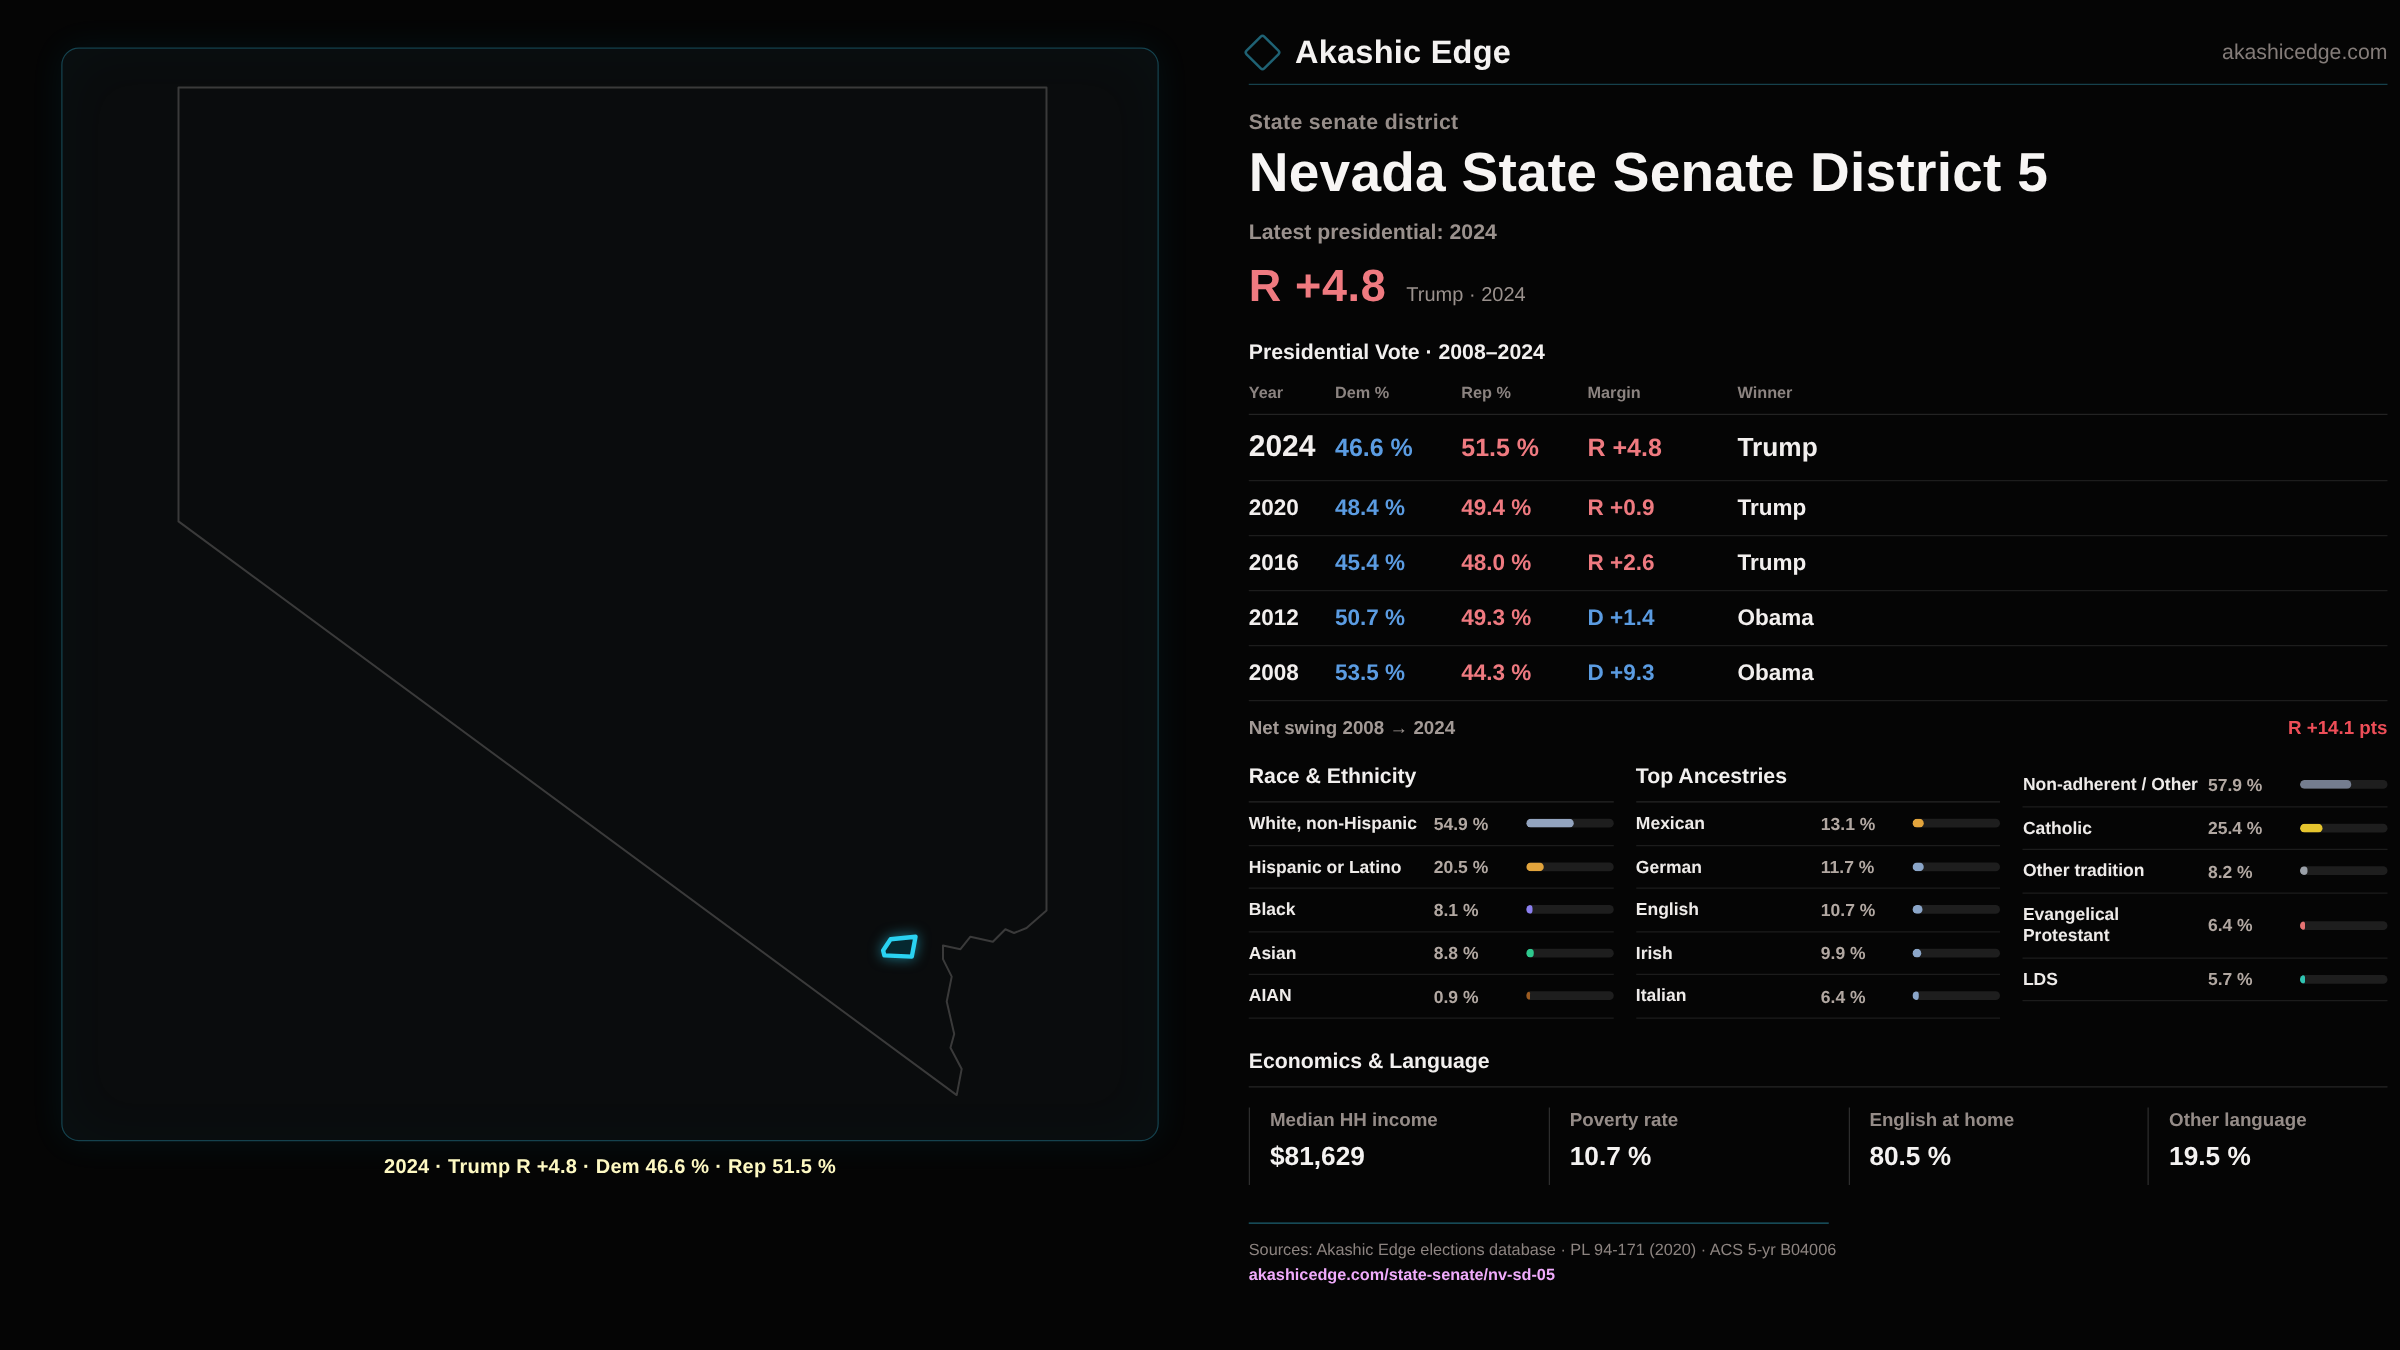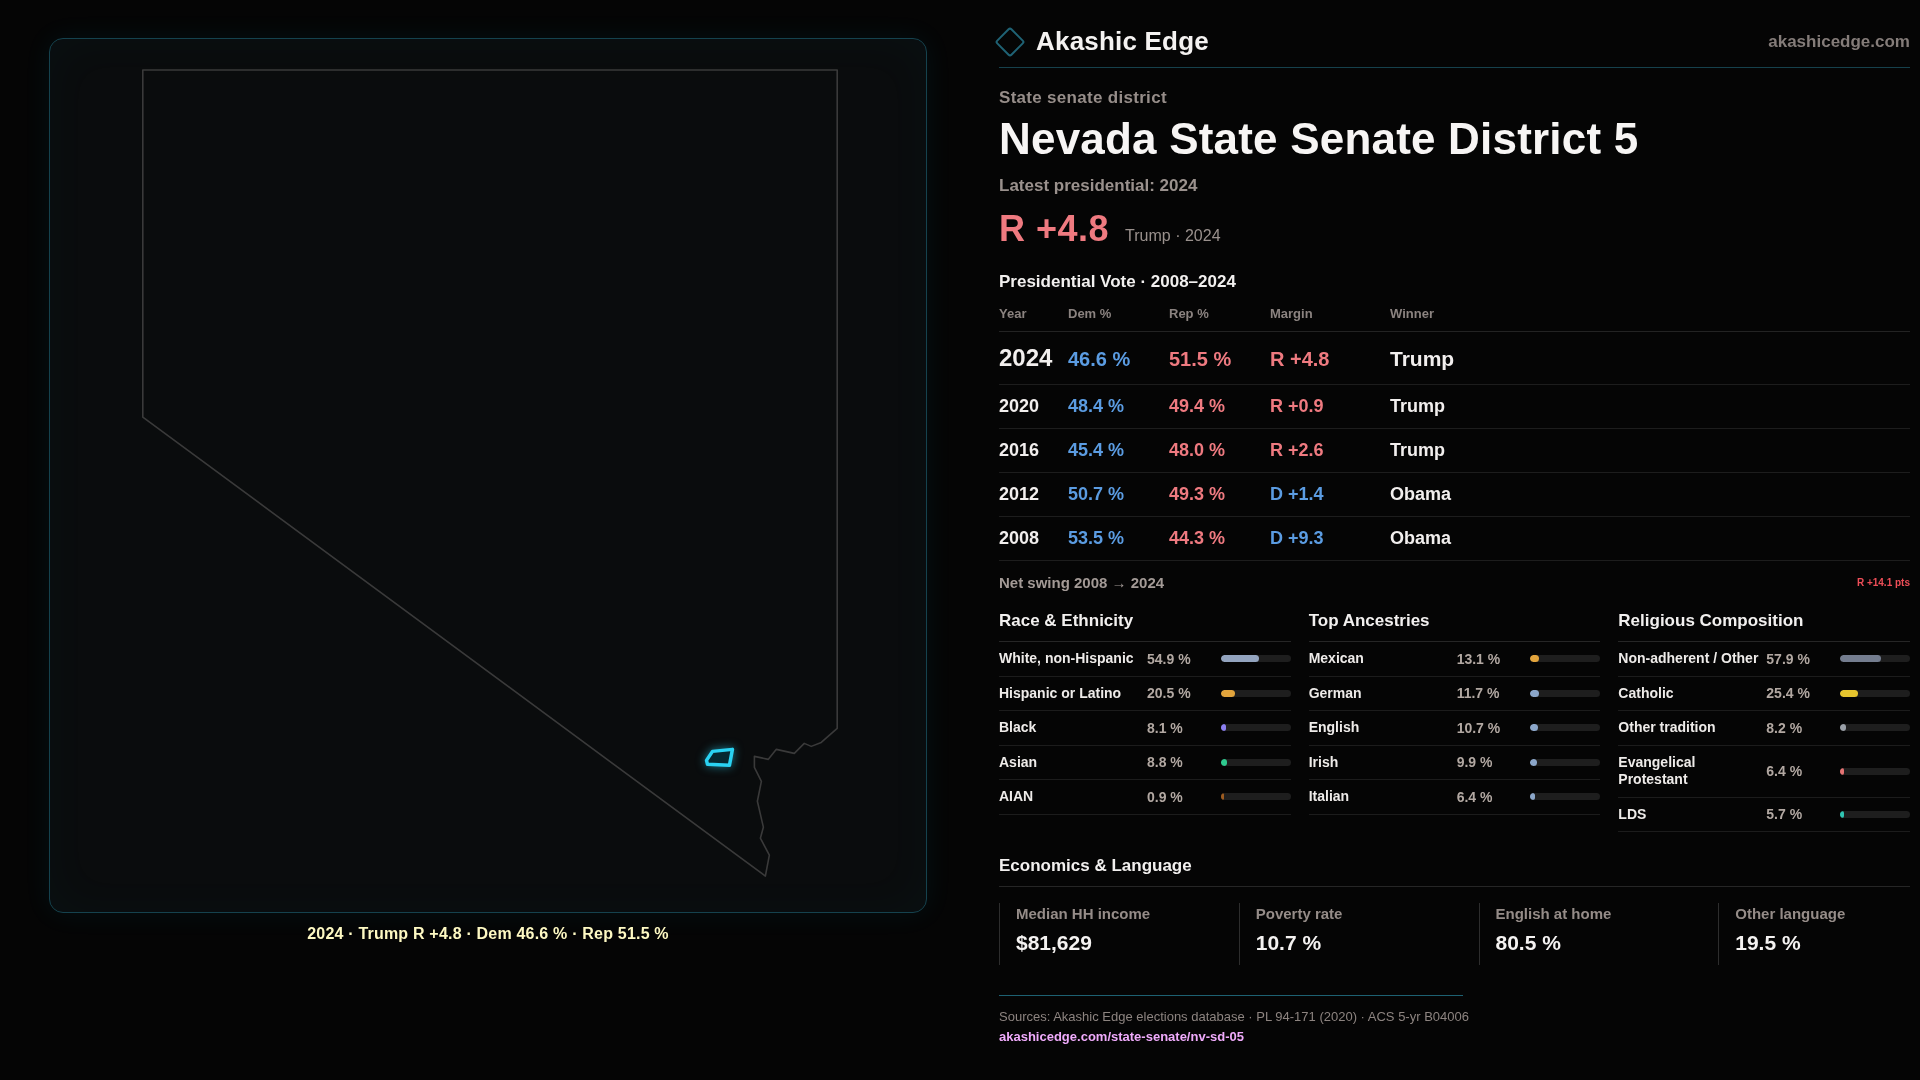--- a/index.html
+++ b/index.html
@@ -15,21 +15,21 @@
     color:#fef9c3; letter-spacing:.2px; }
 
   
   .right { position:absolute; left:999px; top:26px; width:911px; }
 
   .brand-row { display:flex; align-items:center; justify-content:space-between; }
   .brand-left { display:flex; align-items:center; gap:15px; }
   .diamond { width:22px; height:22px; border:2px solid #1f6274; transform:rotate(45deg);
     border-radius:3px; }
   .brand-name { font-size:26px; font-weight:700; color:#f4f2f1; letter-spacing:.2px; }
-  .brand-domain { font-size:17px; font-weight:700; color:#847c79; }
+  .brand-domain { font-size:17px; font-weight:400; color:#847c79; }
   .brand-divider { border-bottom:1px solid #16414c; margin-top:10px; }
 
   .kicker { margin-top:20px; font-size:17px; font-weight:600; color:#968d89; letter-spacing:.3px; }
   .title  { margin-top:6px; font-size:44px; font-weight:700; color:#f7f5f4; letter-spacing:.2px; }
   .subtitle { margin-top:12px; font-size:17px; font-weight:600; color:#9a918d; }
 
   .headline { margin-top:12px; display:flex; align-items:baseline; gap:16px; }
   .headline-margin { font-size:36px; font-weight:800; letter-spacing:.5px; }
   .headline-note { font-size:16px; font-weight:400; color:#9a918d; }
 
@@ -43,21 +43,21 @@
   .vt-row .year { font-size:18px; font-weight:700; color:#f2efee; }
   .vt-row .dem, .vt-row .rep, .vt-row .margin { font-size:18px; font-weight:700; }
   .vt-row .winner { font-size:18px; font-weight:700; color:#f2efee; }
   .vt-row.emph { padding:12px 0; }
   .vt-row.emph .year { font-size:24px; }
   .vt-row.emph .dem, .vt-row.emph .rep, .vt-row.emph .margin { font-size:20px; }
   .vt-row.emph .winner { font-size:21px; }
 
   .swing-row { display:flex; justify-content:space-between; align-items:center; margin-top:13px; }
   .swing-label { font-size:15px; font-weight:700; color:#a39a96; }
-  .swing-value { font-size:10px; font-weight:700; }
+  .swing-value { font-size:15px; font-weight:700; }
 
   .demo-grid { margin-top:20px; display:grid; grid-template-columns:repeat(3,1fr); gap:18px; }
   .demo-title { font-size:17px; font-weight:700; color:#f2f0ef; padding-bottom:10px;
     border-bottom:1px solid #262626; }
   .demo-row { display:flex; align-items:center; padding:8px 0; border-bottom:1px solid #1c1c1c; }
   .demo-label { flex:0 0 148px; font-size:14px; font-weight:600; color:#eeebe9; line-height:1.25; }
   .demo-pct { flex:1; font-size:14px; font-weight:600; color:#b2a8a2; }
   .demo-bar { flex:0 0 70px; height:7px; background:#1e1e1e; border-radius:4px; overflow:hidden; }
   .demo-fill { height:7px; border-radius:4px; min-width:3px; }
 
@@ -234,21 +234,20 @@
         </div>
         <div class="demo-row">
           <div class="demo-label">Italian</div>
           <div class="demo-pct">6.4 %</div>
           <div class="demo-bar">
             <div class="demo-fill" style="width: 6.4%; background: rgb(139, 166, 201);"></div>
           </div>
         </div>
       </div>
       <div>
-        <div class="demo-title">Religious Composition</div>
         <div class="demo-row">
           <div class="demo-label">Non-adherent / Other</div>
           <div class="demo-pct">57.9 %</div>
           <div class="demo-bar">
             <div class="demo-fill" style="width: 57.9%; background: rgb(116, 125, 143);"></div>
           </div>
         </div>
         <div class="demo-row">
           <div class="demo-label">Catholic</div>
           <div class="demo-pct">25.4 %</div>

